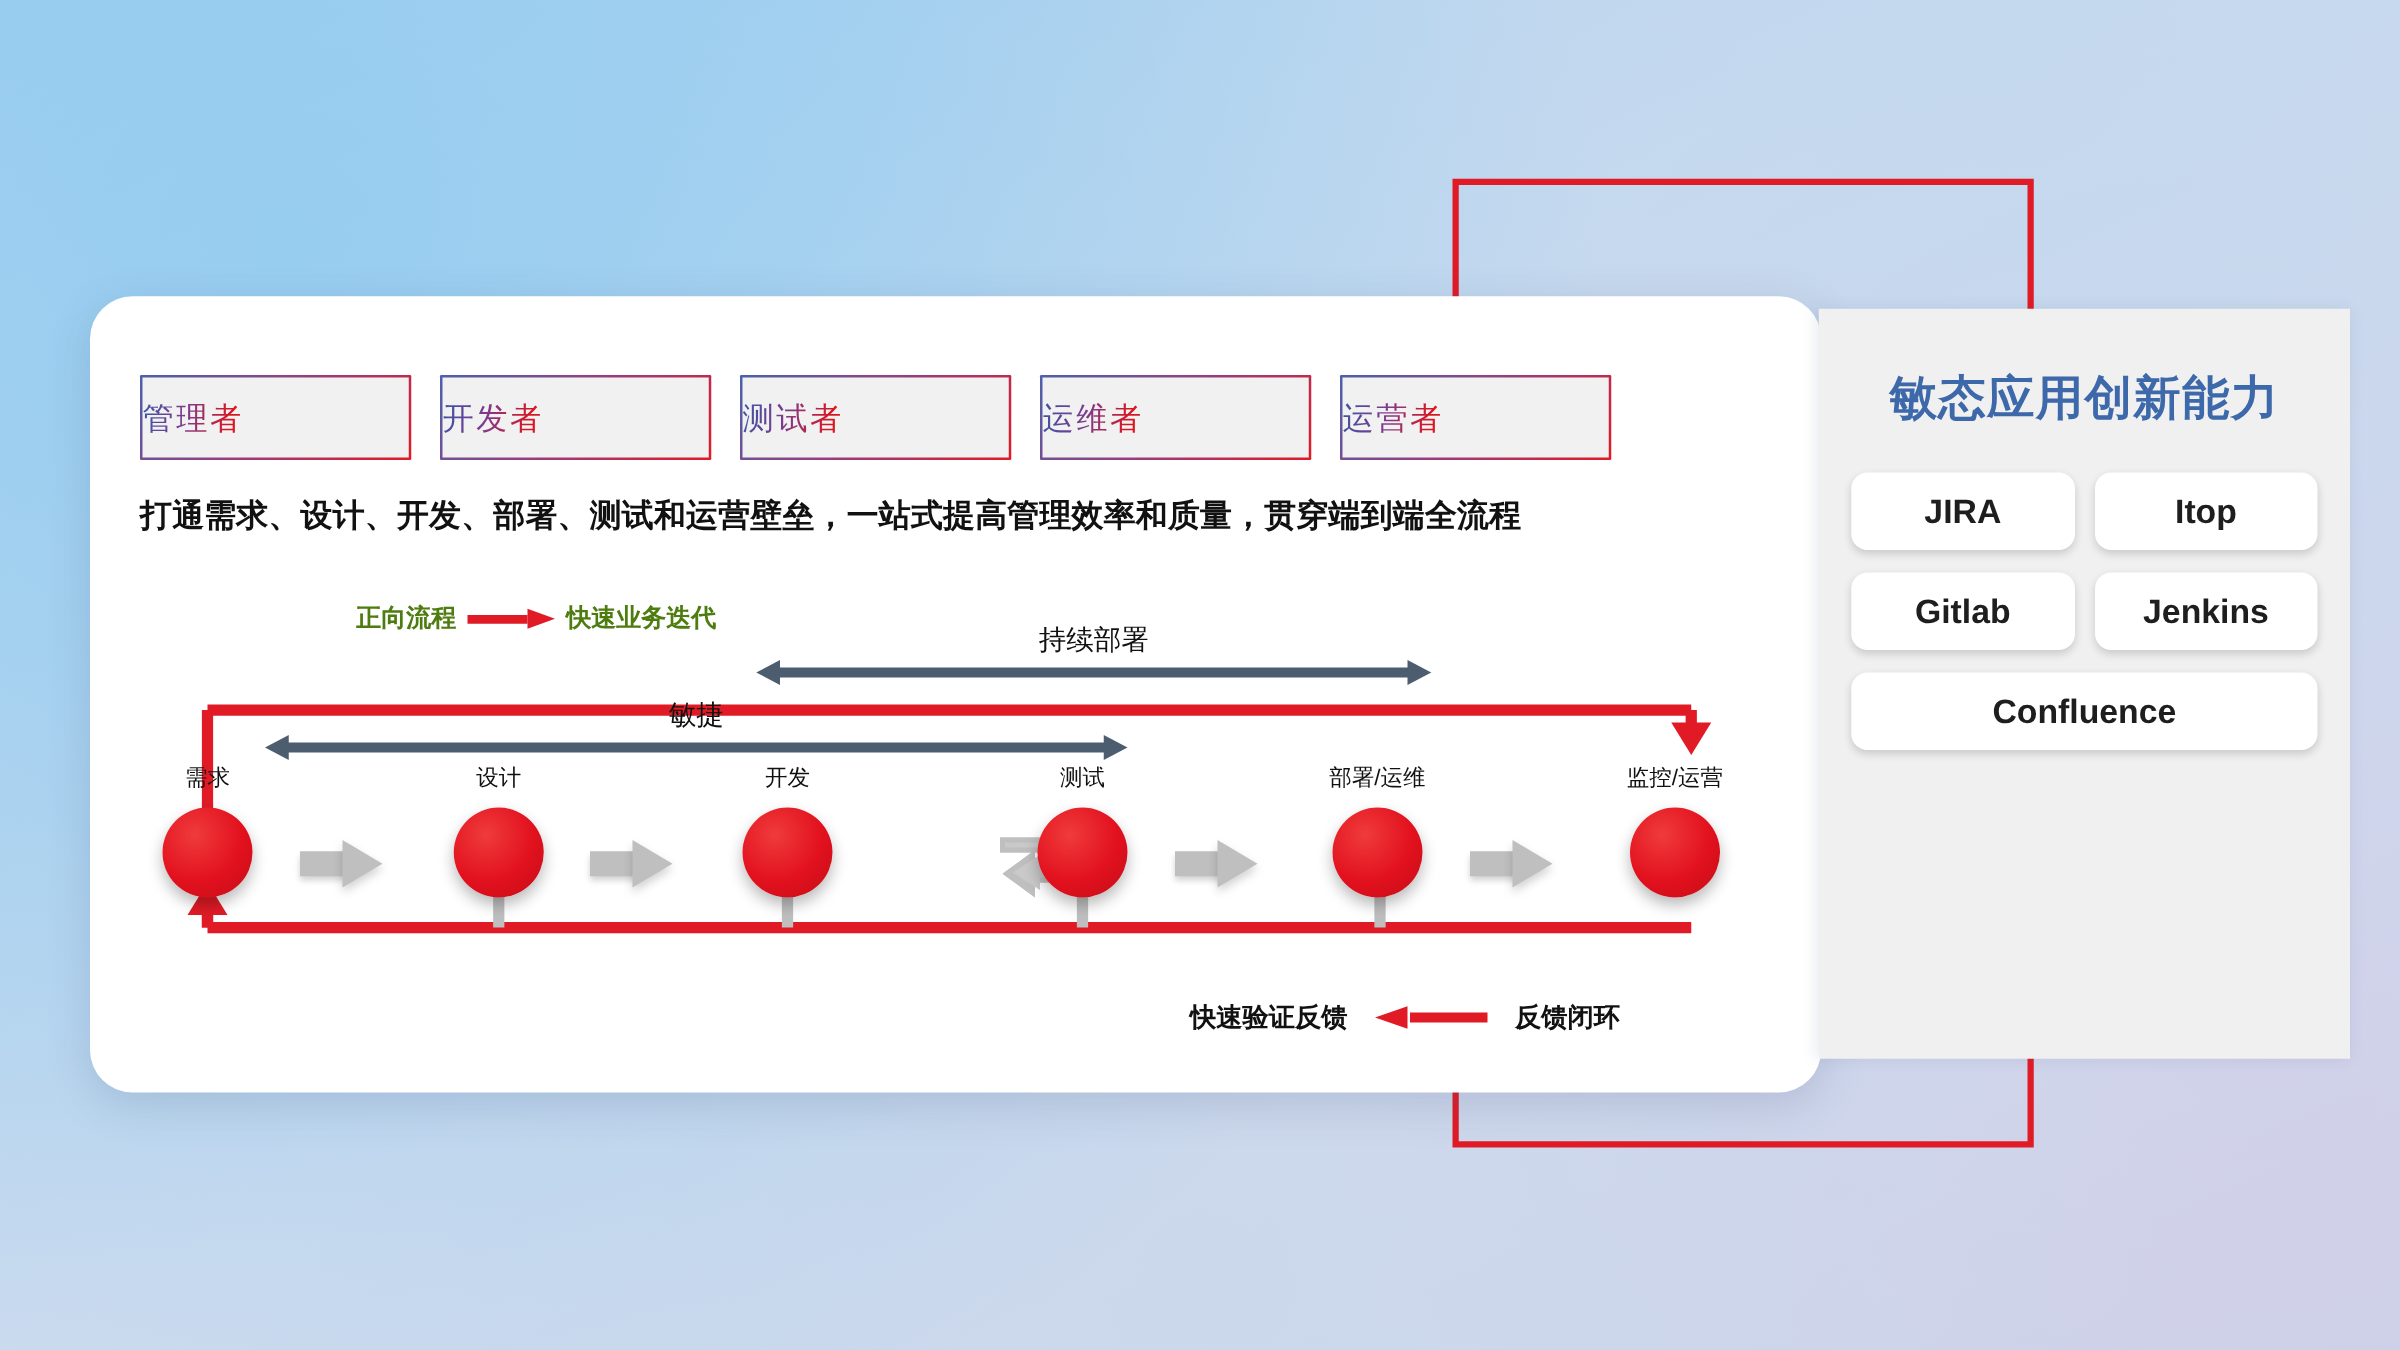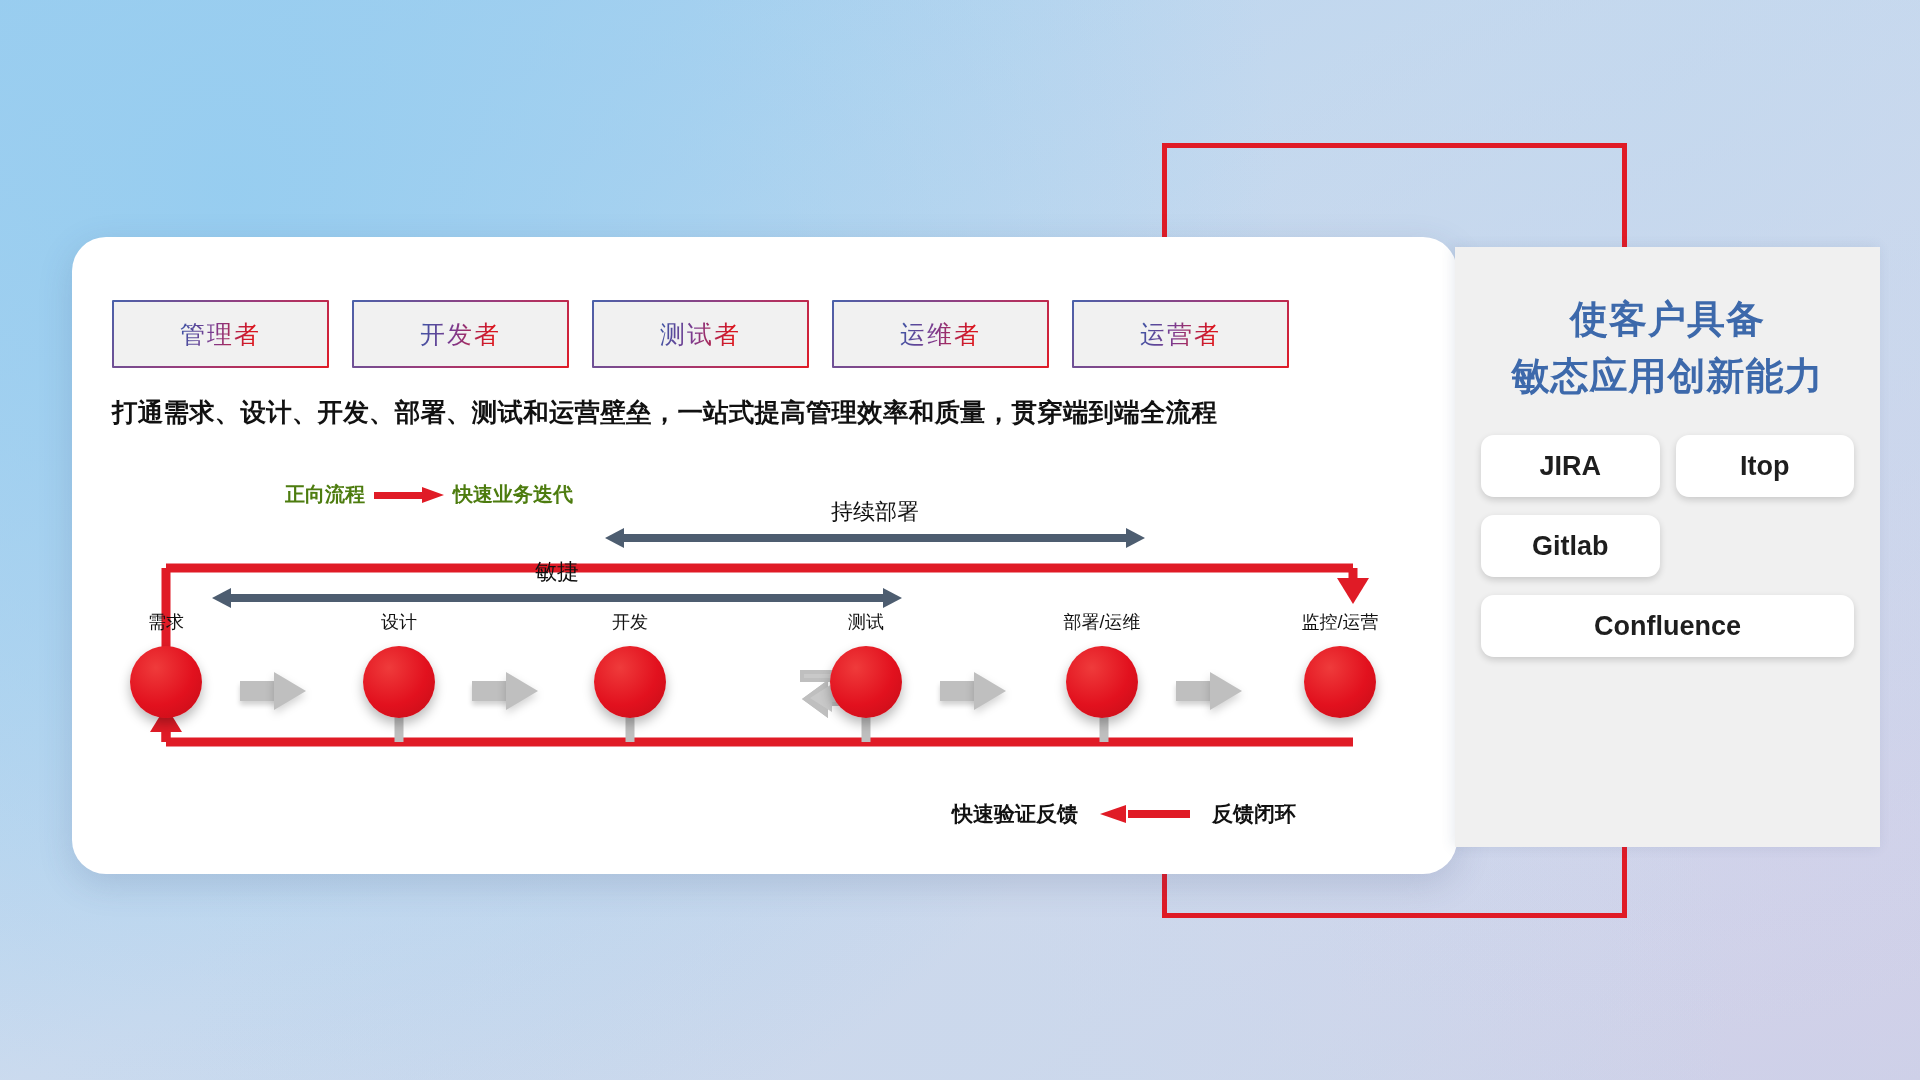--- a/index.html
+++ b/index.html
@@ -51,21 +51,20 @@
     position: relative;
     background: linear-gradient(135deg, #4a62ab 0%, #9b3c7c 50%, #e01b26 100%);
     padding: 2px;
     border-radius: 1px;
   }
   .role-box-inner {
     width: 100%; height: 100%;
     background: #f1f1f1;
     display: flex;
     align-items: center;
-    justify-content: center;
   }
   .role-label {
     font-size: 25px;
     font-weight: 400;
     background: linear-gradient(100deg, #3b55a5 0%, #7d3a8e 42%, #d9161f 85%);
     -webkit-background-clip: text;
     background-clip: text;
     color: transparent;
     -webkit-text-fill-color: transparent;
     letter-spacing: 2px;
@@ -364,22 +363,22 @@
   <span class="lbl">快速验证反馈</span>
   <span class="red-arrow-l">
     <span class="head"></span>
       <span class="shaft"></span>
   </span>
   <span class="lbl">反馈闭环</span>
 </div>
 
 <div id="right-panel">
   <div id="panel-title">
-    <div class="l1">使客户具备</div>
     <div class="l2">敏态应用创新能力</div>
   </div>
   <div id="chips">
     <div class="chip">JIRA</div>
     <div class="chip">Itop</div>
     <div class="chip">Gitlab</div>
+    <div class="chip">Jenkins</div>
     <div class="chip wide">Confluence</div>
   </div>
 </div>
 
 </body></html>

